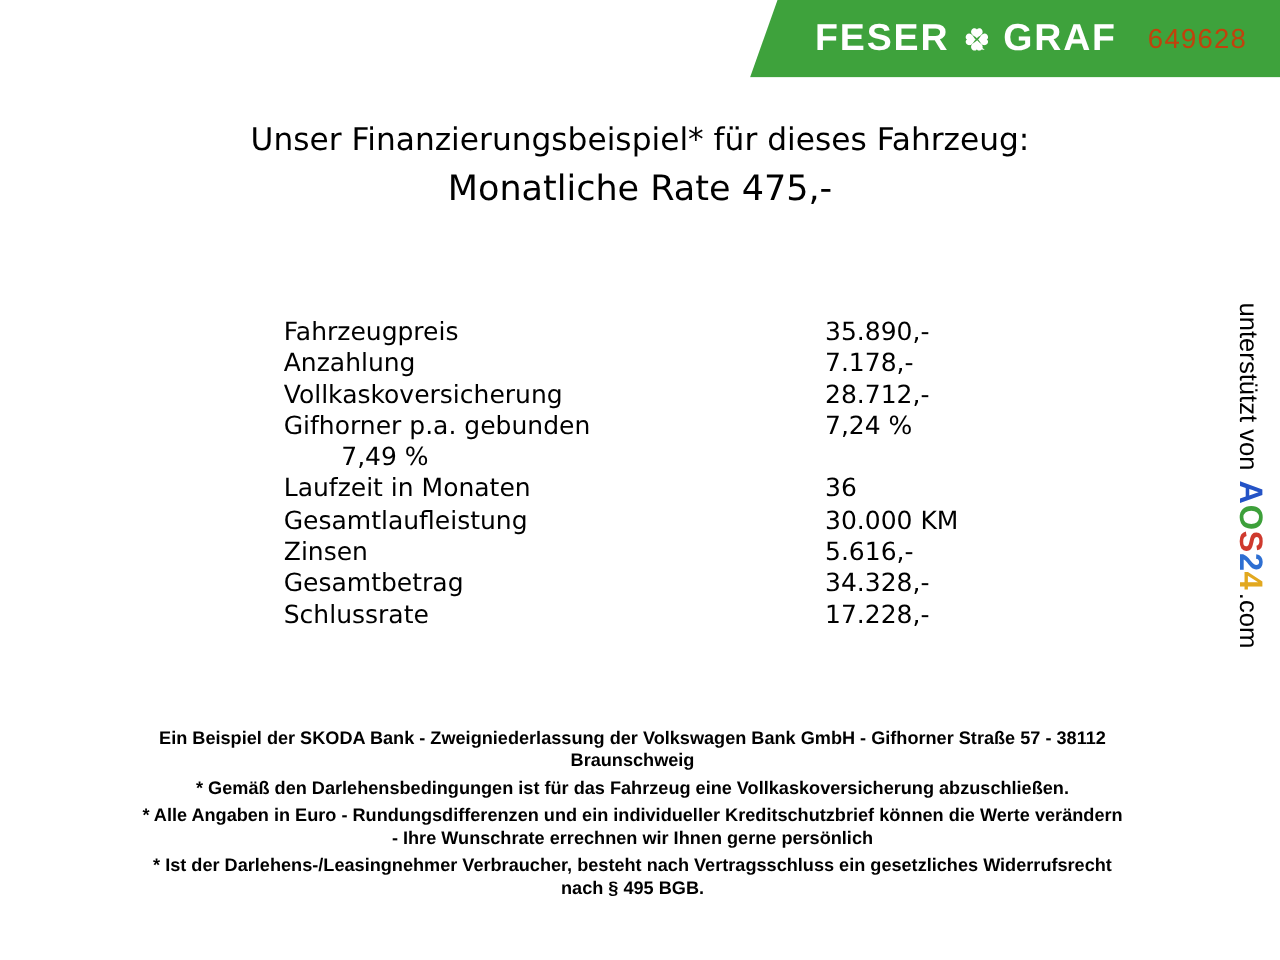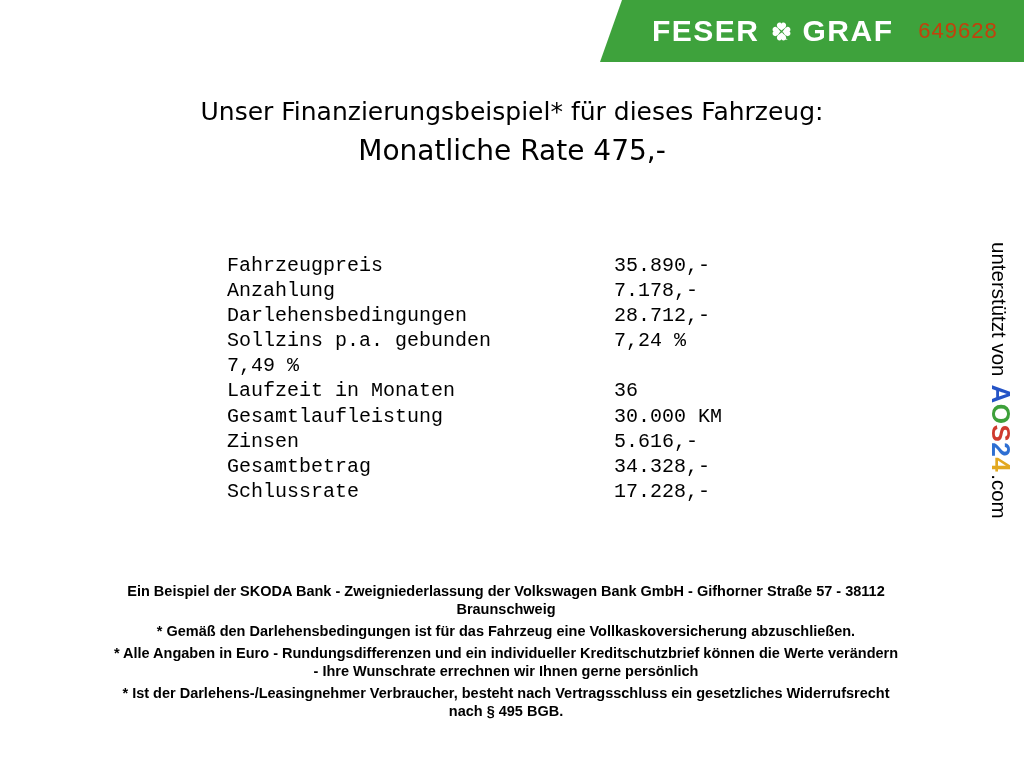--- a/index.html
+++ b/index.html
@@ -65,23 +65,23 @@
     line-height: 46px;
   }
 
   
   .finance-table {
     position: absolute;
     left: 227px; top: 253px;
     font-size: 20px;
     line-height: 25.1px;
   }
-  .ft-row { display: flex; font-family: Liberation Mono, monospace; }
+  .ft-row { display: flex; }
   .ft-label { width: 387px; }
-  .ft-value { white-space: nowrap; }
+  .ft-value { white-space: nowrap; margin-left: 46px; }
 
   
   .footer {
     position: absolute;
     top: 582px; left: 0;
     width: 1024px;
     text-align: center;
     font-family: "Liberation Sans", sans-serif;
     font-weight: bold;
     font-size: 14.5px;
@@ -145,25 +145,25 @@
   <div class="finance-table">
     <div class="ft-row">
       <span class="ft-label">Fahrzeugpreis</span>
       <span class="ft-value">35.890,-</span>
     </div>
     <div class="ft-row">
       <span class="ft-label">Anzahlung</span>
       <span class="ft-value">7.178,-</span>
     </div>
     <div class="ft-row">
-      <span class="ft-label">Darlehensbedingungen</span>
+      <span class="ft-label">Vollkaskoversicherung</span>
       <span class="ft-value">28.712,-</span>
     </div>
     <div class="ft-row">
-      <span class="ft-label">Sollzins p.a. gebunden</span>
+      <span class="ft-label">Gifhorner p.a. gebunden</span>
       <span class="ft-value">7,24 %</span>
     </div>
     <div class="ft-row">
       <span class="ft-value">7,49 %</span>
     </div>
     <div class="ft-row">
       <span class="ft-label">Laufzeit in Monaten</span>
       <span class="ft-value">36</span>
     </div>
     <div class="ft-row">

